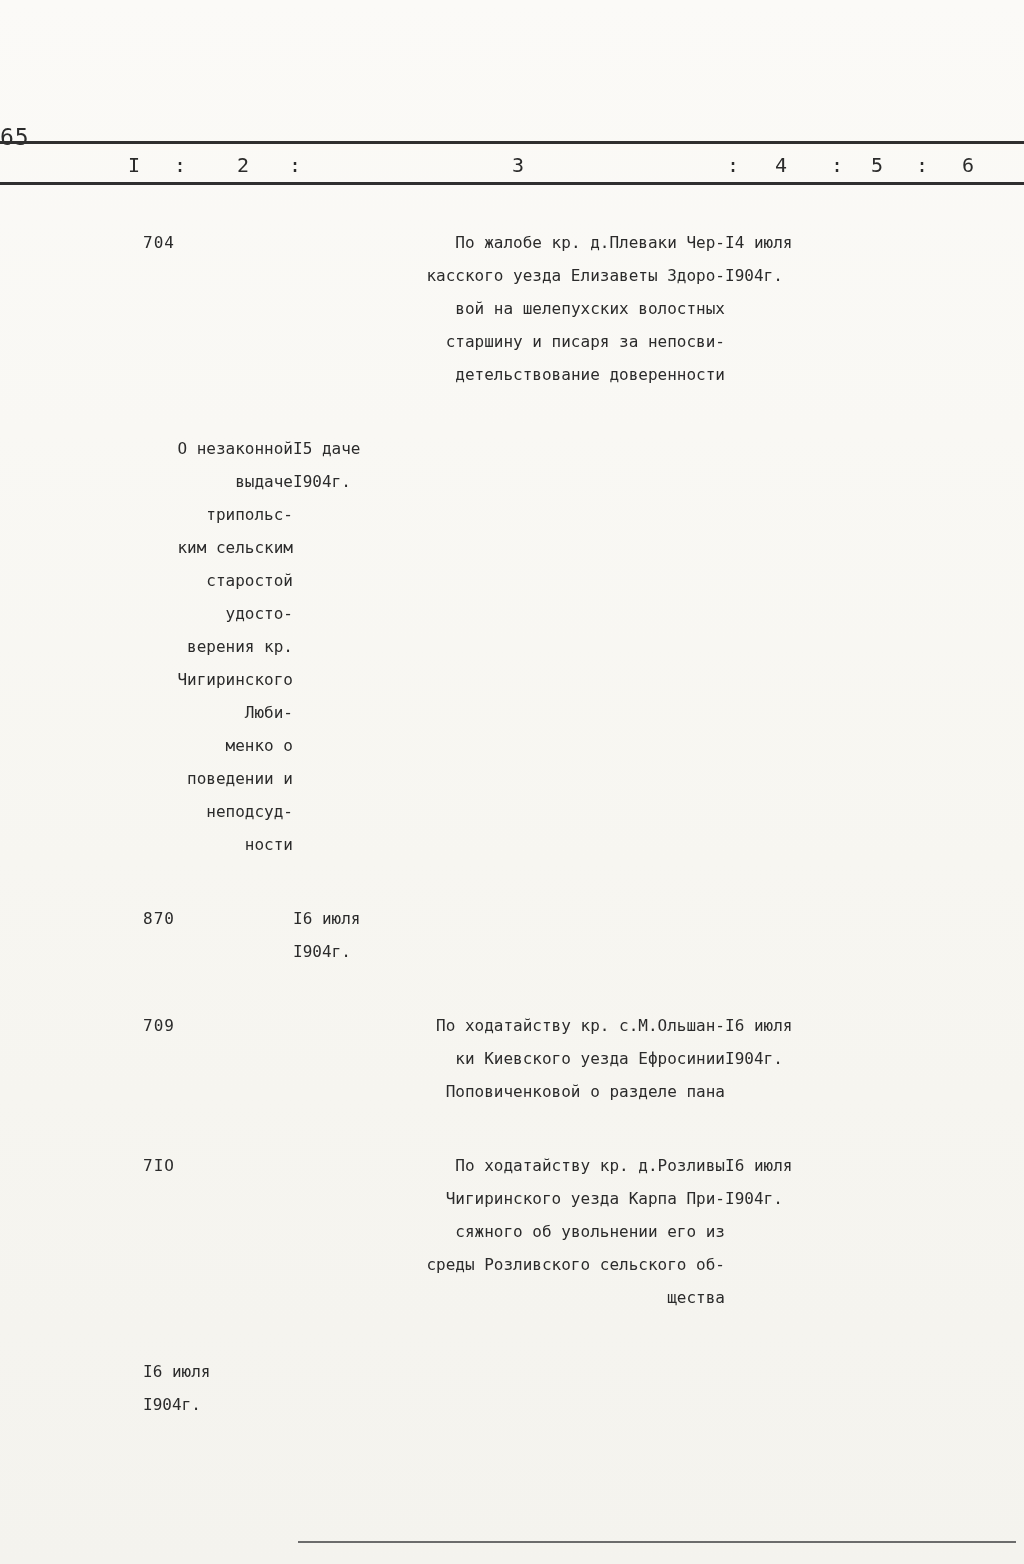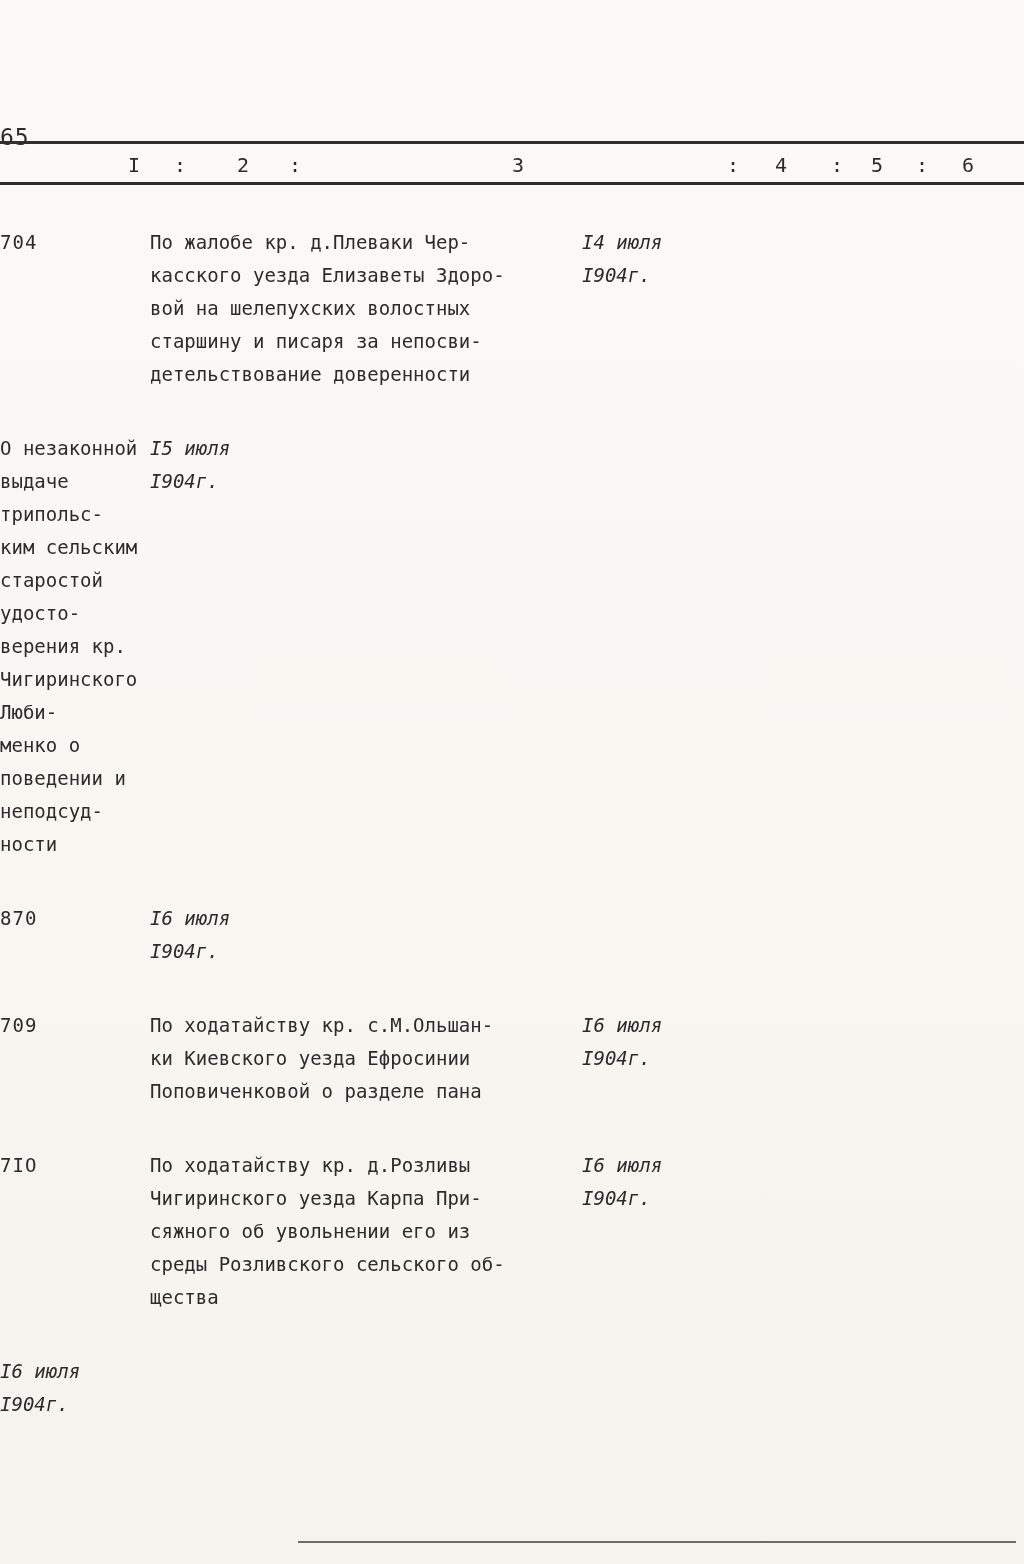--- a/index.html
+++ b/index.html
@@ -54,33 +54,34 @@
 
   .entries {
     position: absolute;
     top: 226px;
     left: 0;
     width: 1024px;
   }
   .entry {
     display: grid;
     grid-template-columns: 150px 432px 1fr;
+    padding-left: 143px;
     margin-bottom: 41px;
-    font-size: 19px;
+    font-size: 16px;
     line-height: 33px;
   }
   .entry-number {
     letter-spacing: 1px;
   }
   .entry-desc {
     white-space: pre-line;
+    text-align: right;
   }
   .entry-date {
     white-space: pre-line;
-    font-style: italic;
   }
   .bottom-rule {
     position: absolute;
     top: 1541px;
     left: 298px;
     width: 718px;
     height: 2px;
     background: #6c6c6c;
   }
 </style>
@@ -115,21 +116,21 @@
     <div class="entry-date">I4 июля
 I904г.</div>
   </div>
 
   <div class="entry">
     <div class="entry-desc">О незаконной выдаче трипольс-
 ким сельским старостой удосто-
 верения кр. Чигиринского Люби-
 менко о поведении и неподсуд-
 ности</div>
-    <div class="entry-date">I5 июля
+    <div class="entry-date">I5 даче
 I904г.</div>
   </div>
 
   <div class="entry">
     <div class="entry-number">870</div>
     <div class="entry-date">I6 июля
 I904г.</div>
   </div>
 
   <div class="entry">

